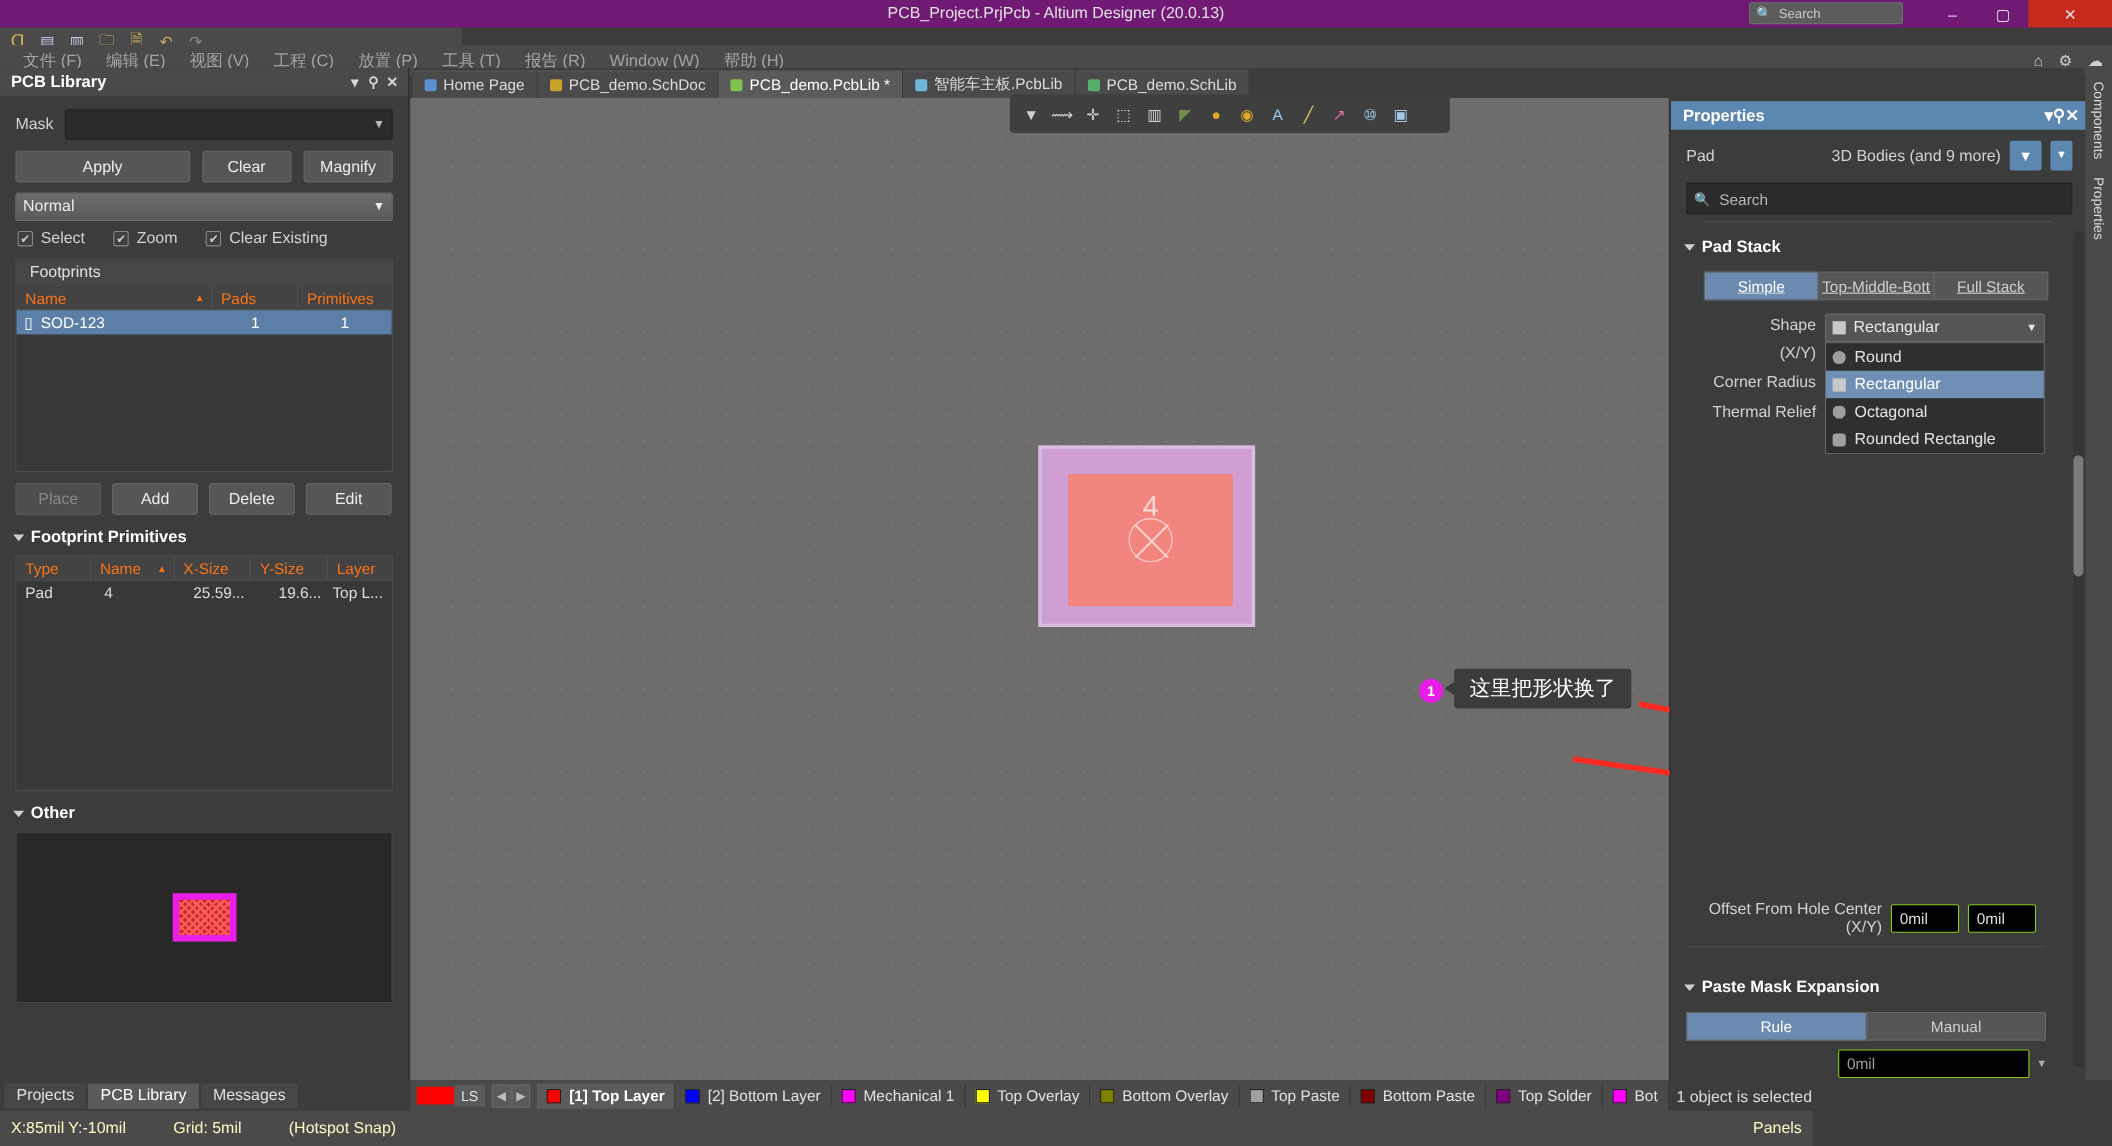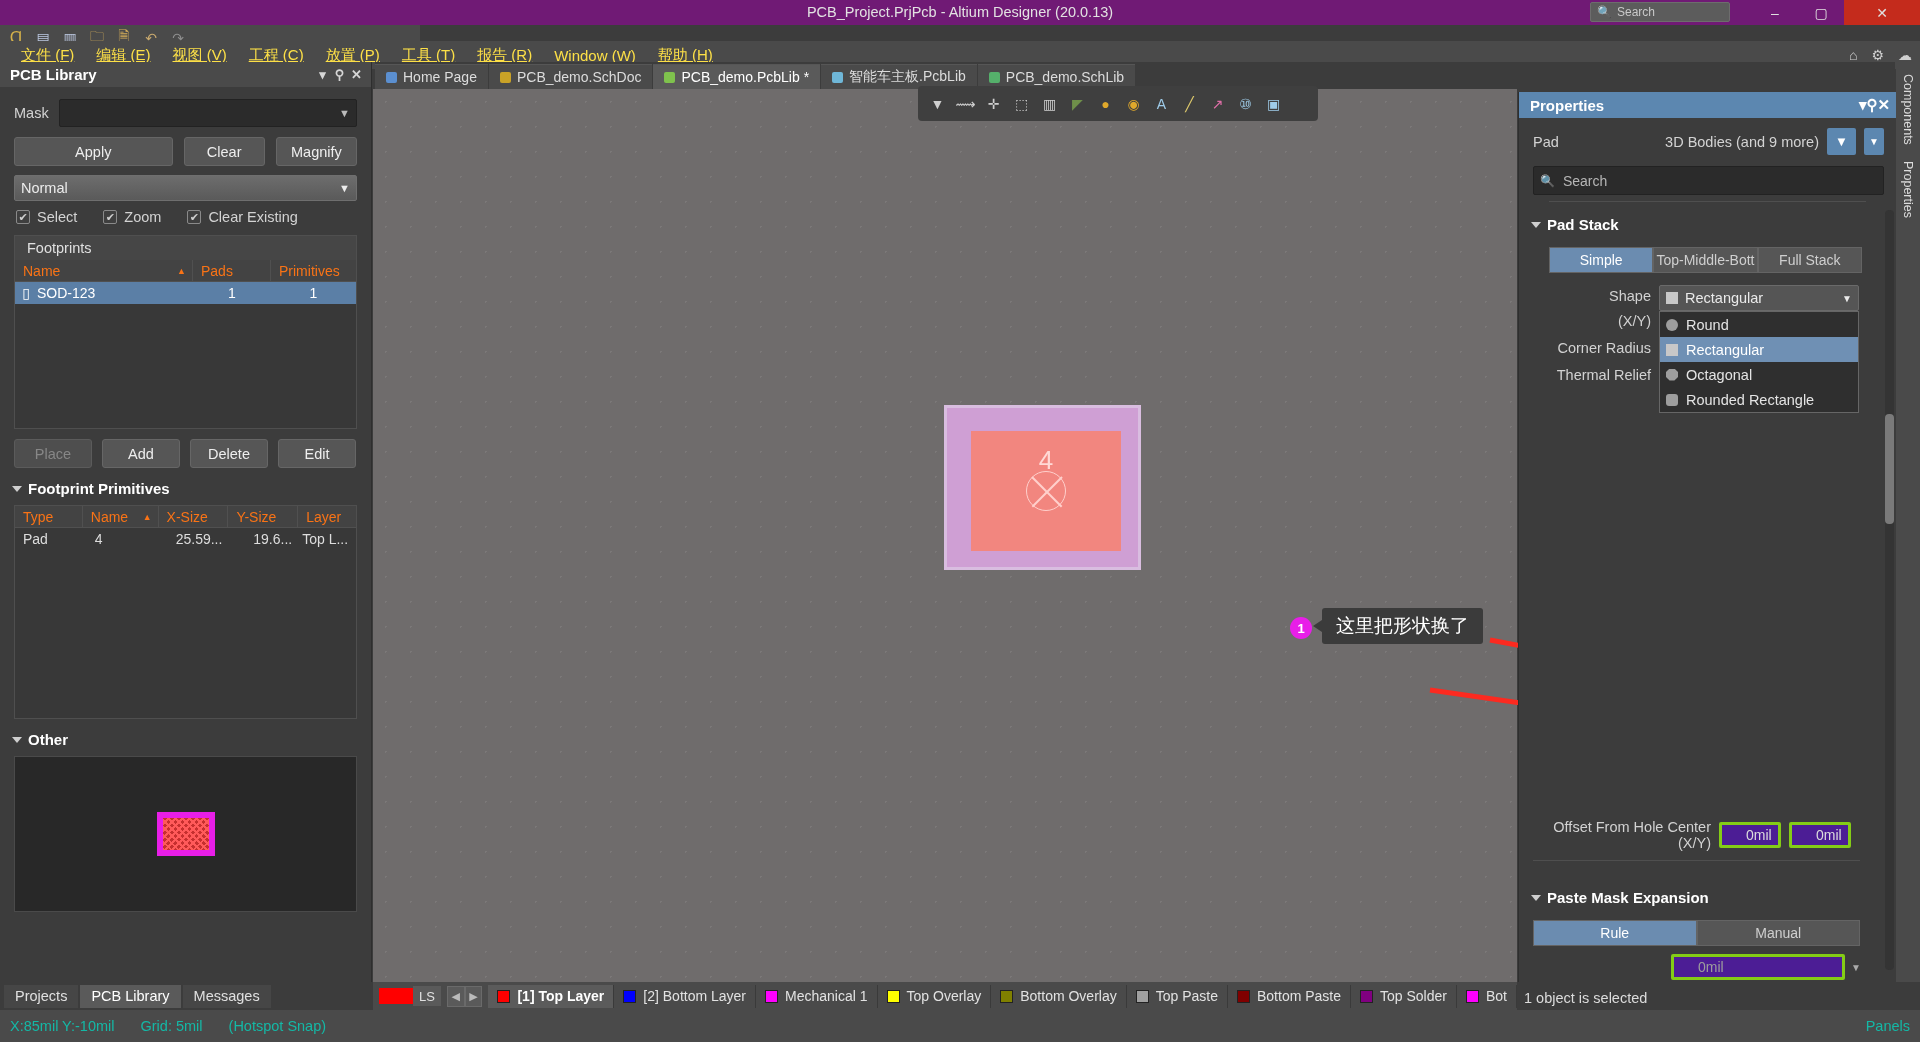--- a/index.html
+++ b/index.html
@@ -40,21 +40,21 @@
     background:#4a4a4a; display:flex; align-items:center; padding-left:4px; gap:3px;
   }
   .ts-ico{ width:24px; height:22px; display:flex; align-items:center; justify-content:center; font-size:14px; }
 
   
   .menubar{
     position:absolute; left:0; top:25px; width:1920px; height:28px;
     background:#4a4a4a; display:flex; align-items:center; padding-left:10px;
   }
   .menu-item{
-    padding:4px 11px; font-size:15px; color:#fde047; white-space:nowrap;text-decoration:underline;
+    padding:4px 11px; font-size:15px; color:#a3a3a3; white-space:nowrap;
   }
   .menu-right{ position:absolute; right:8px; display:flex; gap:14px; align-items:center; color:#d0d0d0; font-size:14px;}
 
   
   .docbar{
     position:absolute; left:375px; top:62px; width:1520px; height:27px;
     background:#3c3c3c; display:flex; align-items:flex-end; gap:1px;
   }
   .doctab{
     height:25px; display:flex; align-items:center; gap:6px; padding:0 11px;
@@ -175,22 +175,22 @@
   }
   .ddopt{ height:25px; display:flex; align-items:center; gap:8px; padding:0 6px;
           font-size:14.5px; color:#e4e4e4; }
   .ddopt.sel{ background:#6f90b4; color:#fff; }
   .sw-sq{ width:12px;height:12px;background:#c8c8c8;display:inline-block;flex:none;}
   .sw-ci{ width:12px;height:12px;background:#9e9e9e;border-radius:50%;display:inline-block;flex:none;}
   .sw-oc{ width:12px;height:12px;background:#9e9e9e;display:inline-block;flex:none;
           clip-path:polygon(30% 0,70% 0,100% 30%,100% 70%,70% 100%,30% 100%,0 70%,0 30%);}
   .sw-rr{ width:12px;height:12px;background:#9e9e9e;border-radius:3px;display:inline-block;flex:none;}
   .valbox{
-    height:26px; background:#4c1d95; border:3px solid #84cc16; border-radius:2px;
-    display:flex; align-items:center; padding:0 24px; font-size:14px; color:#dcdcdc;
+    height:26px; background:#000000; border:1px solid #84cc16; border-radius:2px;
+    display:flex; align-items:center; padding:0 7px; font-size:14px; color:#dcdcdc;
   }
   .scroll-track{ position:absolute; right:2px; width:9px; background:#343434; border-radius:4px;}
   .scroll-thumb{ position:absolute; right:2px; width:9px; background:#7a7a7a; border-radius:4px;}
 
   
   .layerbar{
     position:absolute; left:373px; top:982px; width:1144px; height:28px;
     background:#4a4a4a; display:flex; align-items:center; gap:0; padding-left:6px; overflow:hidden;
   }
   .lay-tab{
@@ -204,23 +204,23 @@
 
   .panel-tabs{
     position:absolute; left:0; top:982px; width:373px; height:28px;
     background:#3c3c3c; display:flex; align-items:center; gap:2px; padding-left:4px;
   }
   .ptab{ height:23px; padding:0 11px; display:flex; align-items:center;
          font-size:14.5px; color:#e0e0e0; background:#464646; }
   .ptab.active{ background:#5a5a5a; color:#fff; }
 
   .statusbar{
-    position:absolute; left:0; top:1010px; width:1920px; height:32px;
+    position:absolute; left:0; top:1010px; width:1648px; height:32px;
     background:#4a4a4a; display:flex; align-items:center; padding-left:10px;
-    font-size:14.5px; color:#14b8a6; gap:26px;
+    font-size:14.5px; color:#fef9c3; gap:43px;
   }
   .status-right{ position:absolute; right:10px; }
 
   .selinfo{
     position:absolute; left:1524px; top:990px; font-size:14.5px; color:#dcdcdc;
   }
 
   
   .vdock{
     position:absolute; right:0; top:62px; width:24px; height:920px; background:#4a4a4a;
@@ -470,21 +470,21 @@
     </div>
 
     <div style="margin:6px 30px 0 30px;height:9px;border-top:1px solid #4f4f4f;"></div>
 
     <div class="sect-title" style="padding:6px 0 0 12px;">
       <span class="tri"></span>
       <span>Pad Stack</span>
     </div>
 
 
-    <div class="row" style="margin:14px 34px 0 30px;">
+    <div class="row" style="margin:14px 34px 0 30px;text-decoration:underline;">
       <div class="segbtn active">Simple</div>
       <div class="segbtn">Top-Middle-Bott</div>
       <div class="segbtn">Full Stack</div>
     </div>
 
     <div style="position:relative; margin-top:12px;">
       <div style="position:absolute; left:0; top:3px; width:132px;" class="prop-lbl">Shape</div>
       <div class="ddbox" style="position:absolute; left:140px; top:0; width:200px;">
         <span class="sw-sq"></span>
         <span style="flex:1">Rectangular</span>

